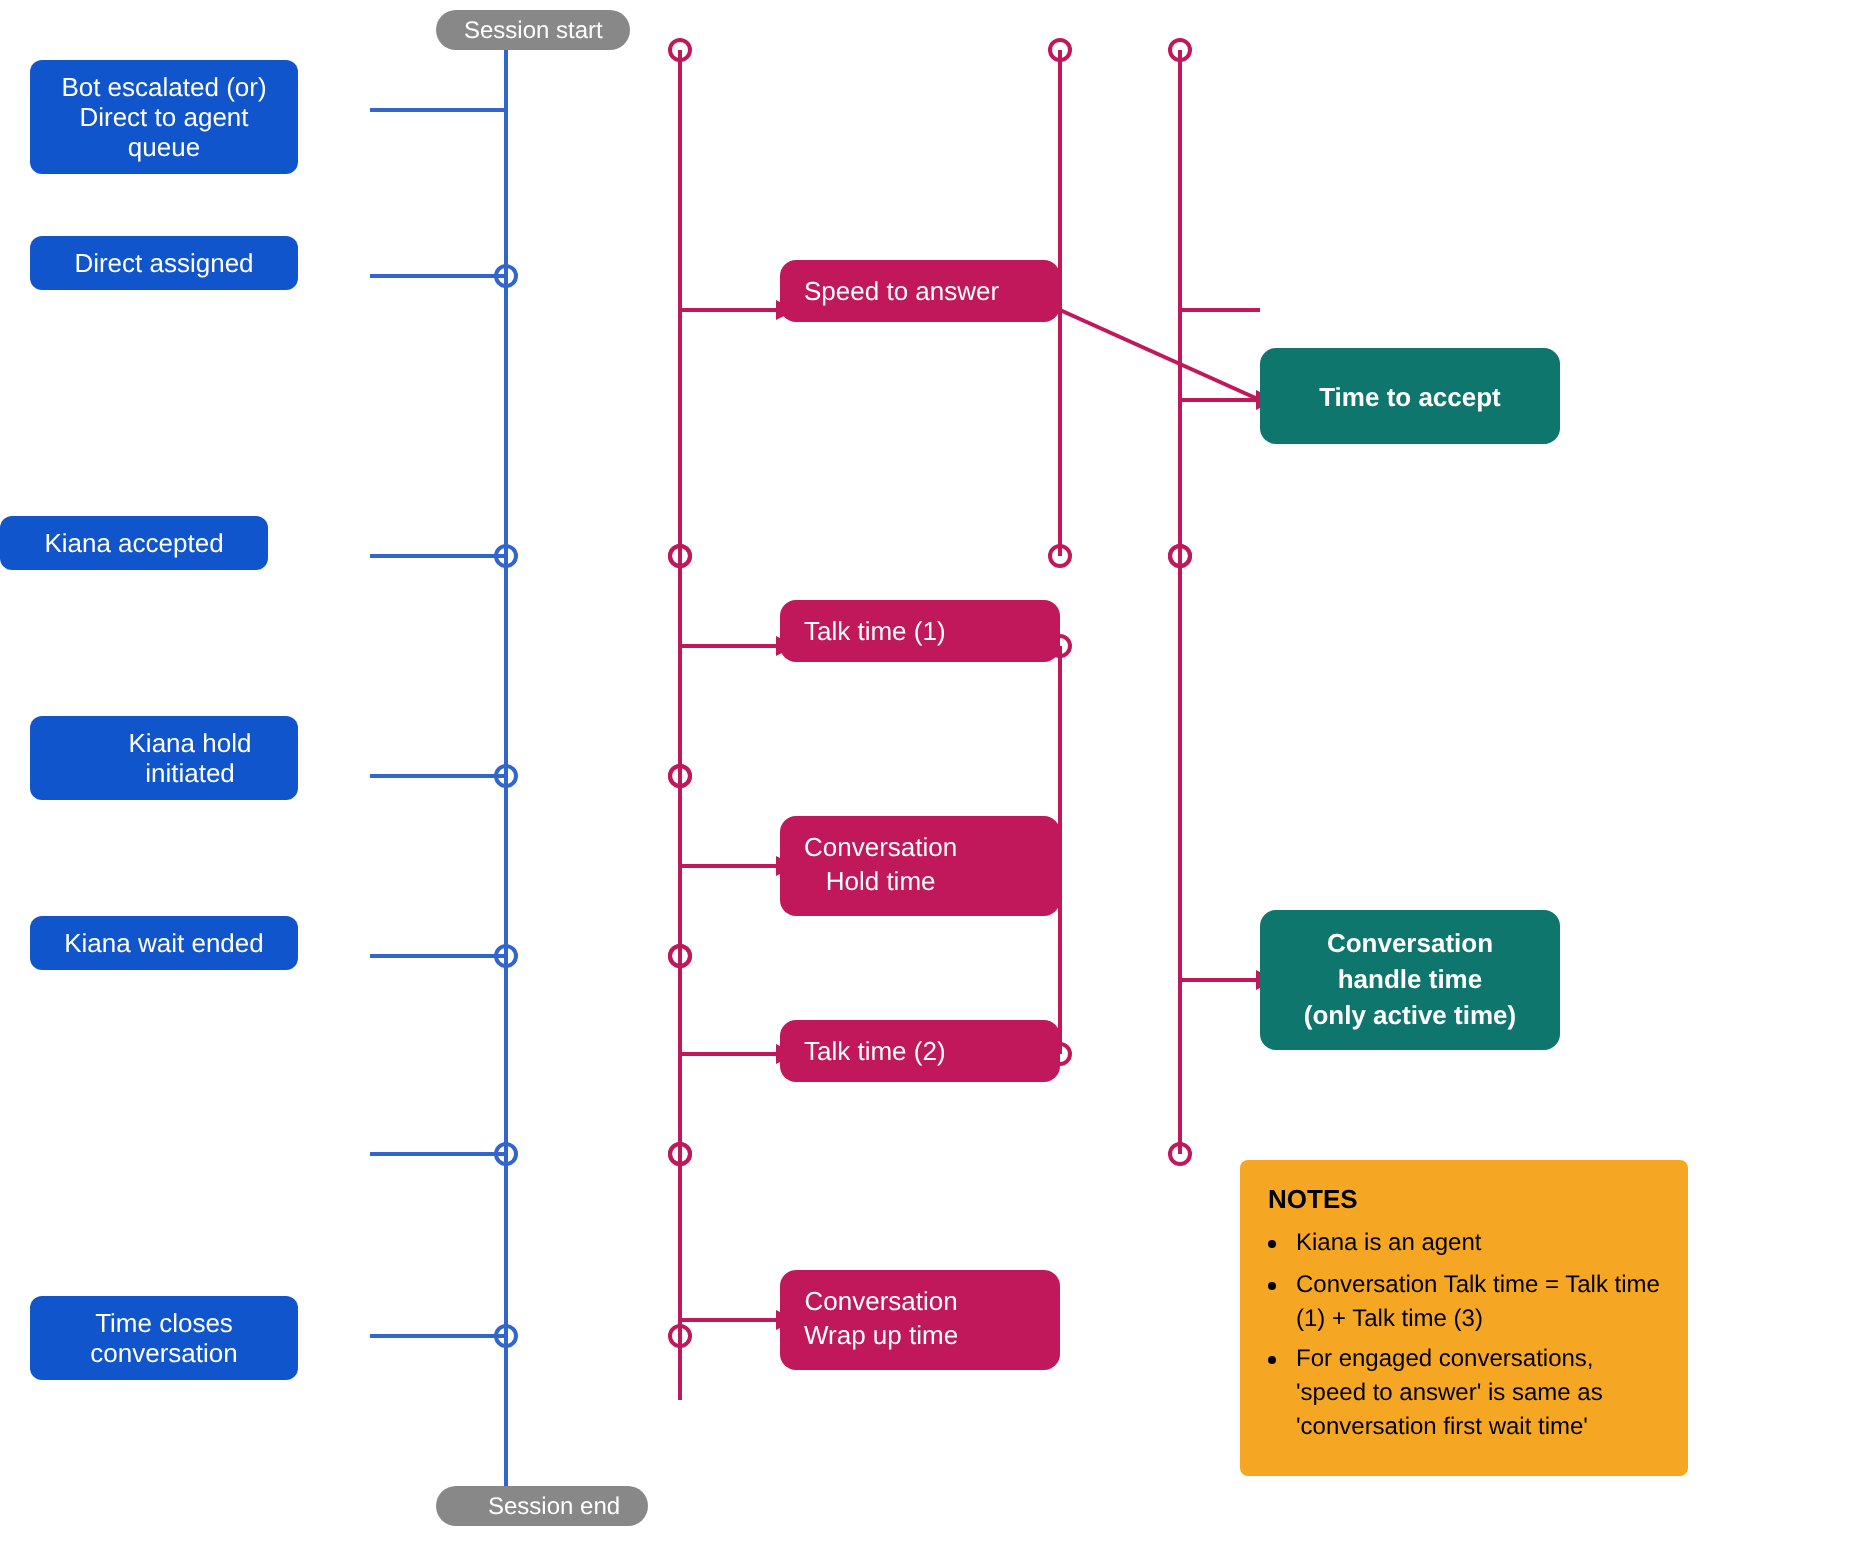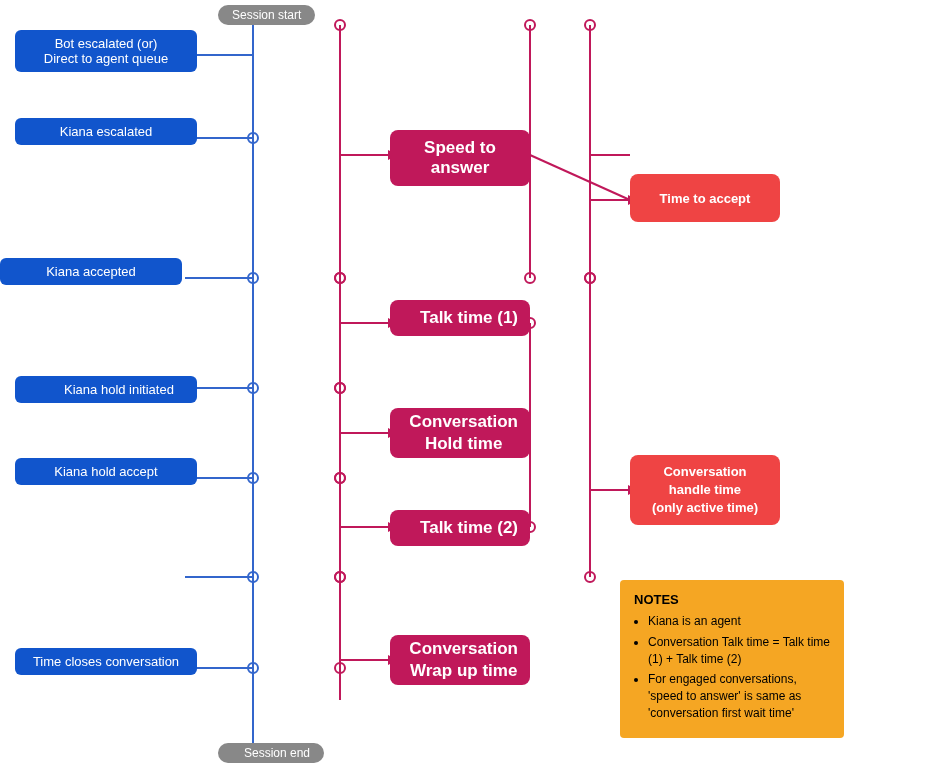--- a/index.html
+++ b/index.html
@@ -35,43 +35,43 @@
       background: #1155cc;
       color: #fff;
       border-radius: 6px;
       display: flex;
       align-items: center;
       justify-content: center;
       text-align: center;
       font-size: 13px;
       font-weight: 500;
       padding: 6px 10px;
-      width: 182px;
+      width: 134px;
     }
 
     
     .metric-box {
       position: absolute;
       background: #c0185a;
       color: #fff;
       border-radius: 8px;
       display: flex;
       align-items: center;
-      justify-content: flex-end;
+      justify-content: flex-start;
       text-align: center;
-      font-size: 17px;
-      font-weight: 700;
+      font-size: 13px;
+      font-weight: 400;
       padding: 8px 12px;
       width: 140px;
     }
 
     
     .aggregate-box {
       position: absolute;
-      background: #ef4444;
+      background: #0f766e;
       color: #fff;
       border-radius: 8px;
       display: flex;
       align-items: center;
       justify-content: center;
       text-align: center;
       font-size: 13px;
       font-weight: 600;
       padding: 8px 12px;
       width: 150px;
@@ -195,33 +195,33 @@
   <div class="session-label" style="top: 5px; left: 218px;">Session start</div>
 
   <div class="session-label" style="top: 743px; left: 218px; padding-left: 26px;">Session end</div>
 
   <div class="event-box" style="top: 30px; left: 15px;">
     <span style="white-space:pre-line;">Bot escalated (or)
 Direct to agent queue</span>
   </div>
 
   <div class="event-box" style="top: 118px; left: 15px;">
-    <span>Kiana escalated</span>
+    <span>Direct assigned</span>
   </div>
 
   <div class="event-box" style="top: 258px; left: 0;">
     <span>Kiana accepted</span>
   </div>
 
-  <div class="event-box" style="top: 376px; left: 15px; padding-left: 36px;">
+  <div class="event-box" style="top: 358px; left: 15px; padding-left: 36px;">
     <span>Kiana hold initiated</span>
   </div>
 
   <div class="event-box" style="top: 458px; left: 15px;">
-    <span>Kiana hold accept</span>
+    <span>Kiana wait ended</span>
   </div>
 
 
   <div class="event-box" style="top: 648px; left: 15px;">
     <span>Time closes conversation</span>
   </div>
 
   <div class="metric-box" style="top: 130px; left: 390px;">
     <span>Speed to answer</span>
   </div>
@@ -251,18 +251,18 @@
   <div class="aggregate-box" style="top: 455px; left: 630px; height: 70px;">
     <span style="white-space:pre-line; line-height:1.4;">Conversation
 handle time
 (only active time)</span>
   </div>
 
   <div class="notes-box" style="top: 580px; left: 620px;">
     <div class="notes-title">NOTES</div>
     <ul>
       <li>Kiana is an agent</li>
-      <li>Conversation Talk time = Talk time (1) + Talk time (2)</li>
+      <li>Conversation Talk time = Talk time (1) + Talk time (3)</li>
       <li>For engaged conversations, 'speed to answer' is same as 'conversation first wait time'</li>
     </ul>
   </div>
 
 </div>
 
 </body></html>

